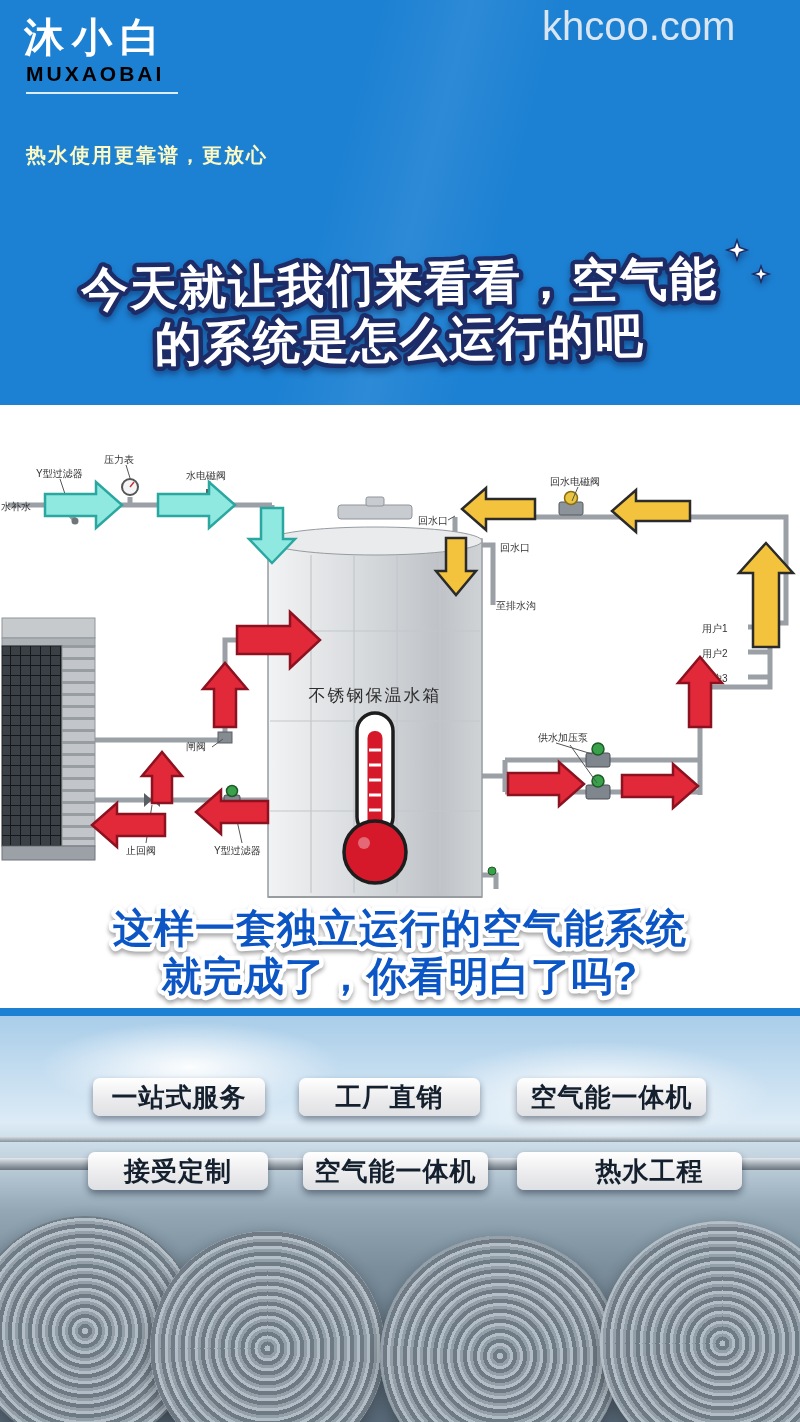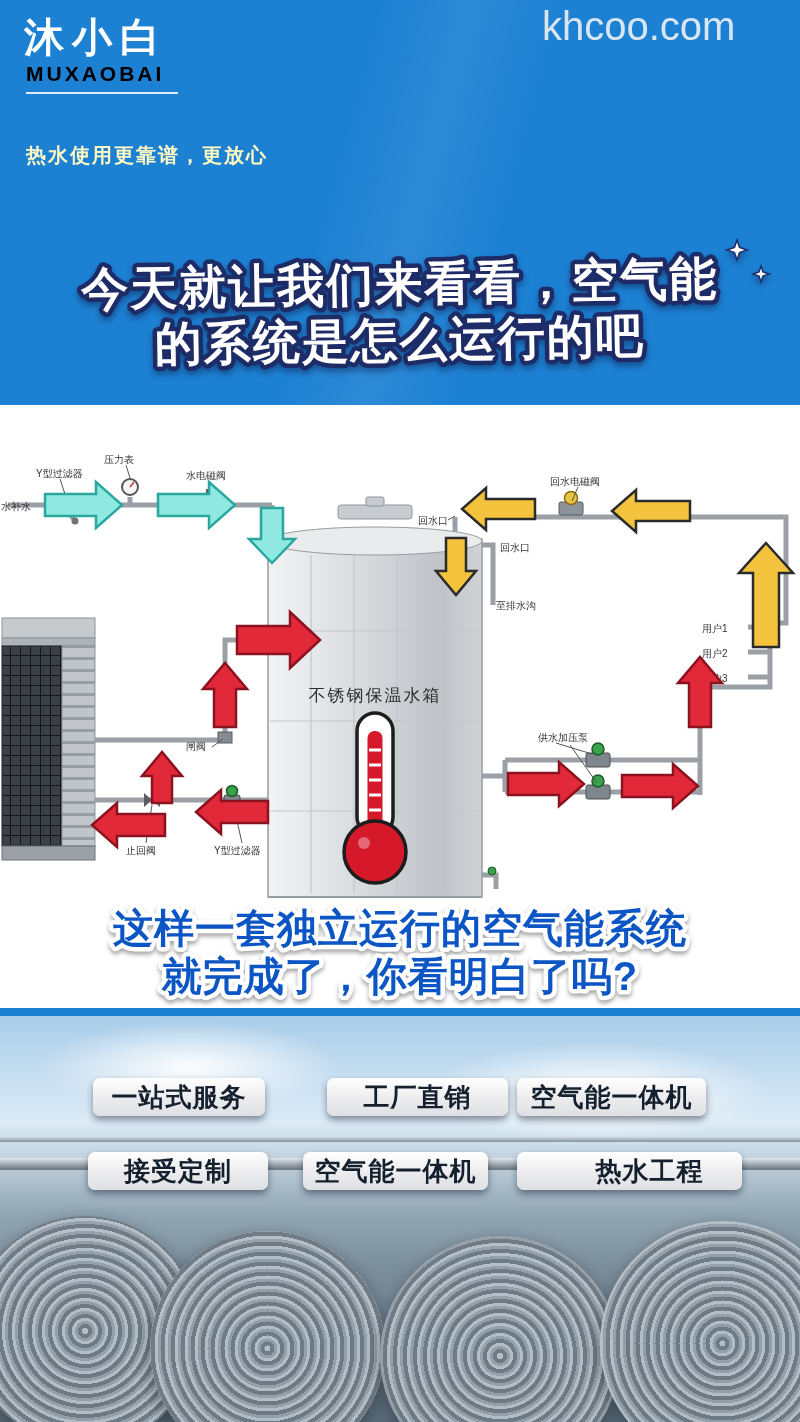--- a/index.html
+++ b/index.html
@@ -185,19 +185,19 @@
     <div class="cloud" style="left:40px;top:6px;width:300px;height:90px;"></div>
     <div class="cloud" style="left:430px;top:26px;width:340px;height:100px;"></div>
     <div class="ppipe" style="top:142px;height:12px;"></div>
     <div class="ppipe" style="top:120px;height:6px;opacity:.7;"></div>
     <div class="coil" style="left:-30px;top:200px;width:230px;height:230px;"></div>
     <div class="coil" style="left:150px;top:215px;width:235px;height:235px;"></div>
     <div class="coil" style="left:380px;top:220px;width:240px;height:240px;"></div>
     <div class="coil" style="left:600px;top:205px;width:245px;height:245px;"></div>
 
     <div class="badge" style="left:93px;top:62px;width:172px;">一站式服务</div>
-    <div class="badge" style="left:299px;top:62px;width:181px;margin-left:28px;">工厂直销</div>
+    <div class="badge" style="left:299px;top:62px;width:181px;">工厂直销</div>
     <div class="badge" style="left:517px;top:62px;width:189px;">空气能一体机</div>
     <div class="badge" style="left:88px;top:136px;width:180px;">接受定制</div>
     <div class="badge" style="left:303px;top:136px;width:185px;">空气能一体机</div>
     <div class="badge" style="left:517px;top:136px;width:185px;padding-left:40px;">热水工程</div>
   </div>
 </div>
 
 </body></html>

